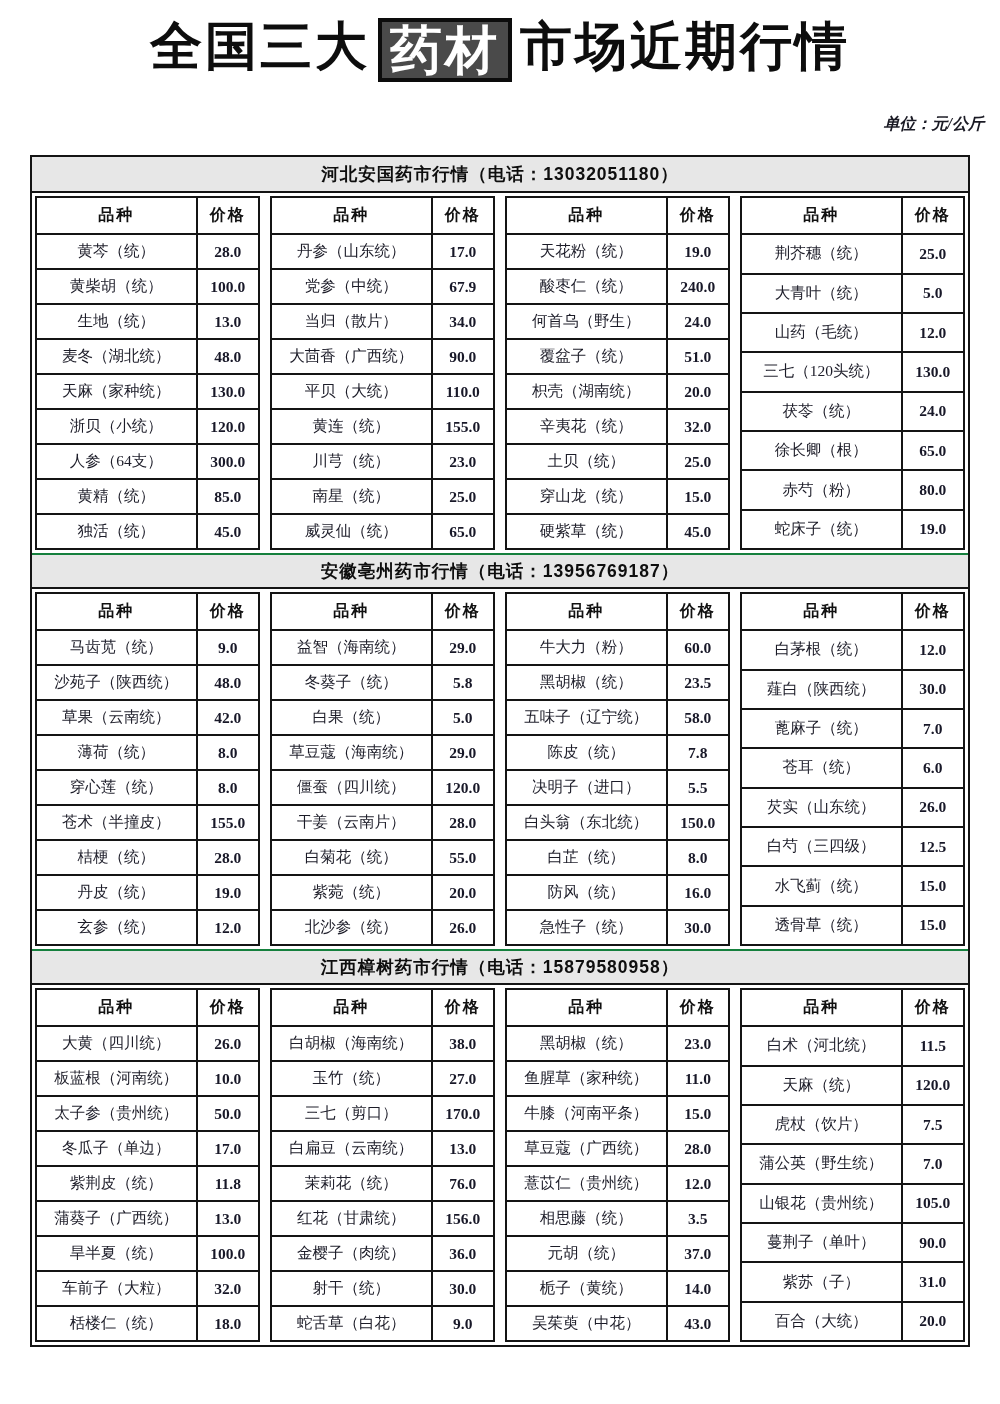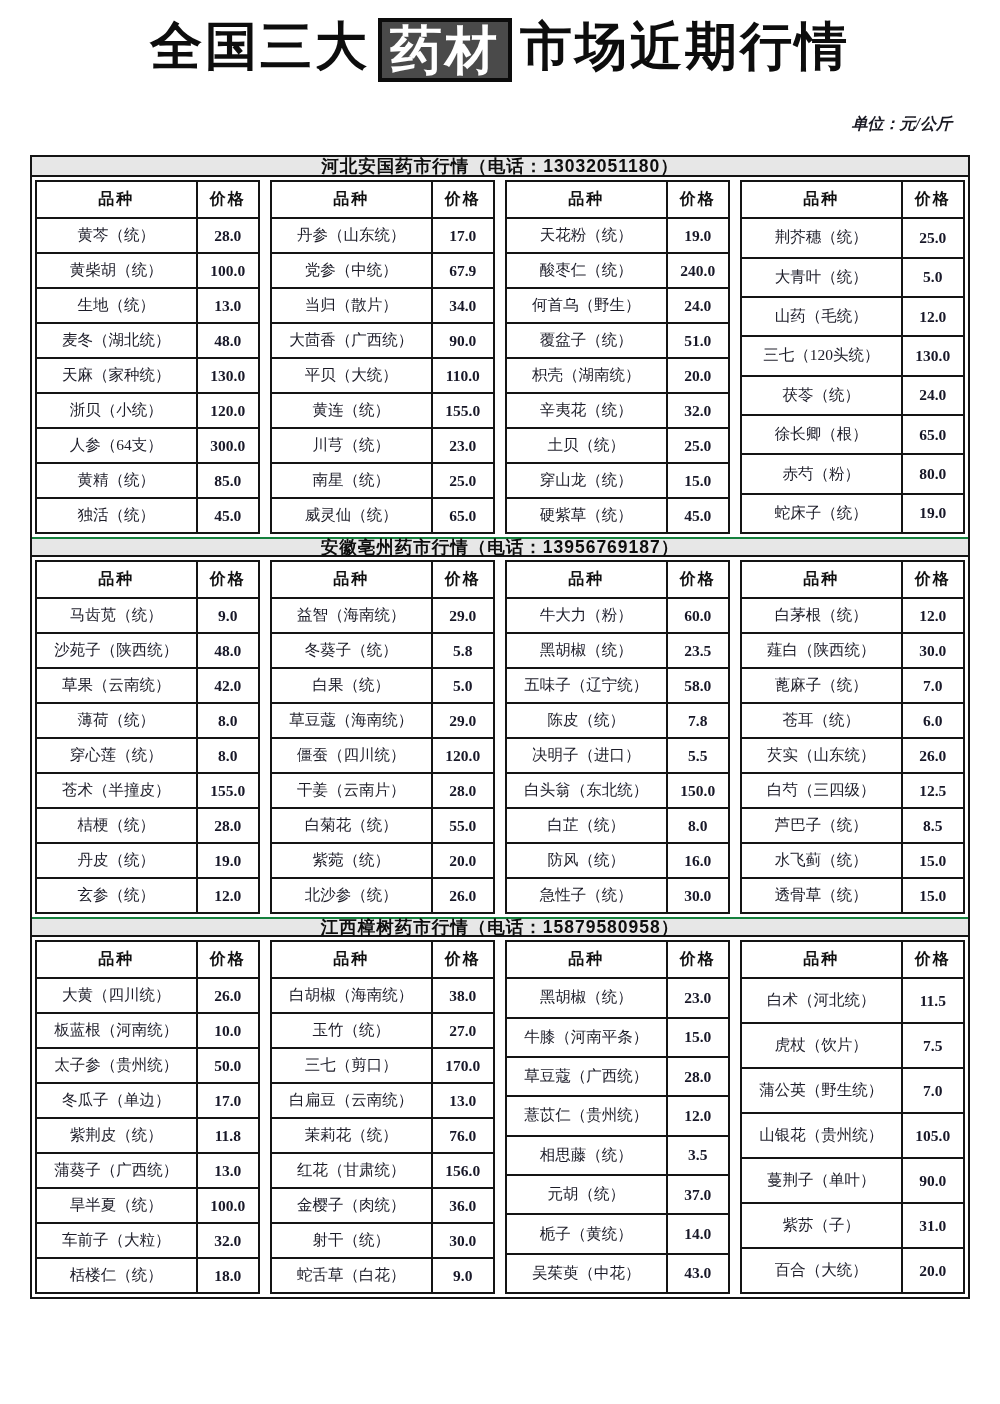--- a/index.html
+++ b/index.html
@@ -19,36 +19,36 @@
     line-height:1.25; color:#0d0d0d;
     margin-top:6px;
   }
   .title .boxed {
     display:inline-block; vertical-align:-4px;
     background:#4a4a4a; color:#ffffff;
     border:4px solid #0c0c0c;
     padding:0 8px; margin:0 8px; line-height:1.08;
   }
   .unit-note {
-    text-align:right; padding-right:48px;
+    text-align:right; padding-right:16px;
     font-style:italic; font-size:16px; font-weight:bold;
     color:#1a1a24; margin-top:32px; margin-bottom:20px;
     font-family:"Liberation Serif","DejaVu Serif",serif;
   }
 
   
   .doc-frame {
     margin:0 30px;
     border:2px solid #141414;
     background:#fff;
   }
   .market-bar {
     background:#e7e7e7;
     border-bottom:2px solid #141414;
-    height:20px; display:flex; align-items:center; justify-content:center;
+    height:36px; display:flex; align-items:center; justify-content:center;
     font-family:"Liberation Sans","DejaVu Sans",sans-serif;
     font-weight:bold; font-size:17.5px; color:#0e0e0e;
     letter-spacing:1px;
   }
   .section + .section .market-bar { border-top:2px solid #15803d; }
   .tables { display:flex; gap:10px; padding:3px; }
   table.price-table {
     flex:1 1 0; border-collapse:collapse;
     border:2px solid #141414; table-layout:fixed;
   }
@@ -463,24 +463,20 @@
               </tr>
               <tr>
                 <td class="herb-name">芡实（山东统）</td>
                 <td class="herb-price">26.0</td>
               </tr>
               <tr>
                 <td class="herb-name">白芍（三四级）</td>
                 <td class="herb-price">12.5</td>
               </tr>
               <tr>
-                <td class="herb-name">芦巴子（统）</td>
-                <td class="herb-price">8.5</td>
-              </tr>
-              <tr>
                 <td class="herb-name">水飞蓟（统）</td>
                 <td class="herb-price">15.0</td>
               </tr>
               <tr>
                 <td class="herb-name">透骨草（统）</td>
                 <td class="herb-price">15.0</td>
               </tr>
             </tbody>
           </table>
         </div>
@@ -598,20 +594,24 @@
                 <th>品种</th>
                 <th>价格</th>
               </tr>
             </thead>
             <tbody>
               <tr>
                 <td class="herb-name">黑胡椒（统）</td>
                 <td class="herb-price">23.0</td>
               </tr>
               <tr>
+                <td class="herb-name">鱼腥草（家种统）</td>
+                <td class="herb-price">11.0</td>
+              </tr>
+              <tr>
                 <td class="herb-name">牛膝（河南平条）</td>
                 <td class="herb-price">15.0</td>
               </tr>
               <tr>
                 <td class="herb-name">草豆蔻（广西统）</td>
                 <td class="herb-price">28.0</td>
               </tr>
               <tr>
                 <td class="herb-name">薏苡仁（贵州统）</td>
                 <td class="herb-price">12.0</td>
@@ -642,20 +642,24 @@
             <thead>
               <tr>
                 <th>品种</th>
                 <th>价格</th>
               </tr>
             </thead>
             <tbody>
               <tr>
                 <td class="herb-name">白术（河北统）</td>
                 <td class="herb-price">11.5</td>
+              </tr>
+              <tr>
+                <td class="herb-name">天麻（统）</td>
+                <td class="herb-price">120.0</td>
               </tr>
               <tr>
                 <td class="herb-name">虎杖（饮片）</td>
                 <td class="herb-price">7.5</td>
               </tr>
               <tr>
                 <td class="herb-name">蒲公英（野生统）</td>
                 <td class="herb-price">7.0</td>
               </tr>
               <tr>

